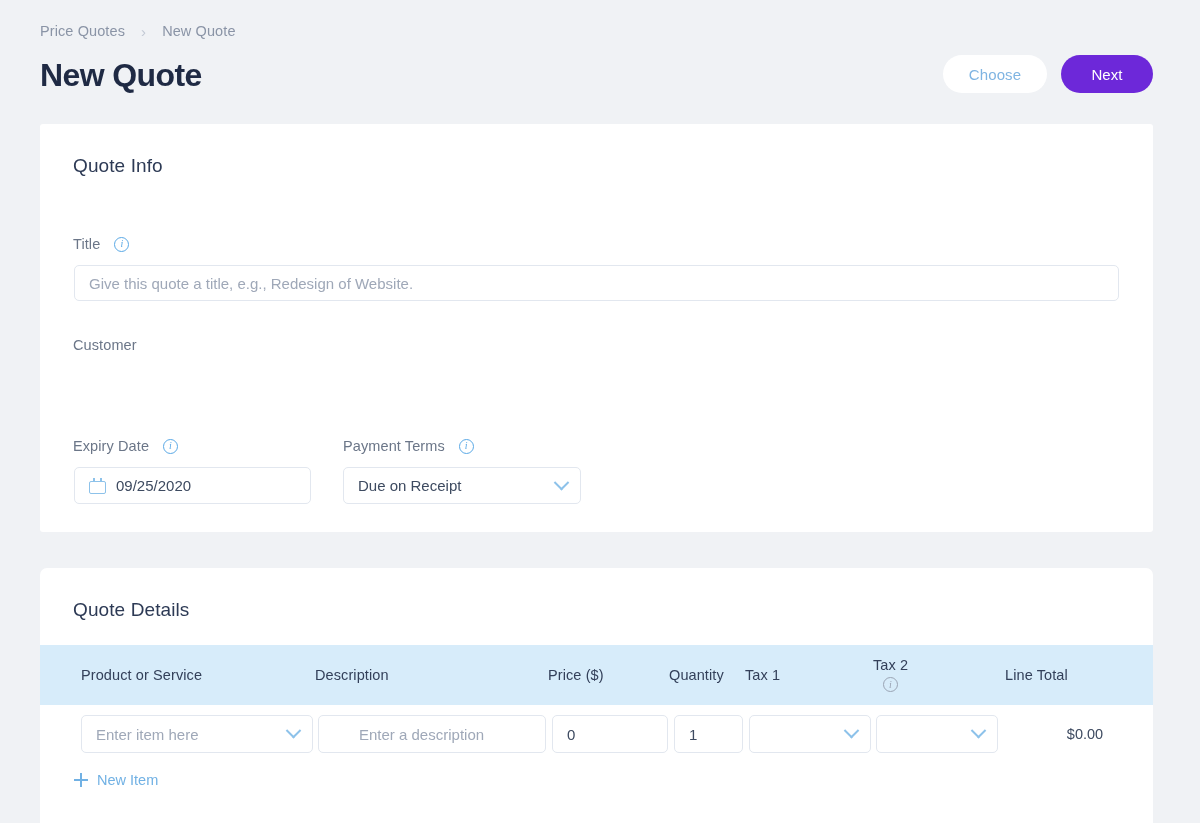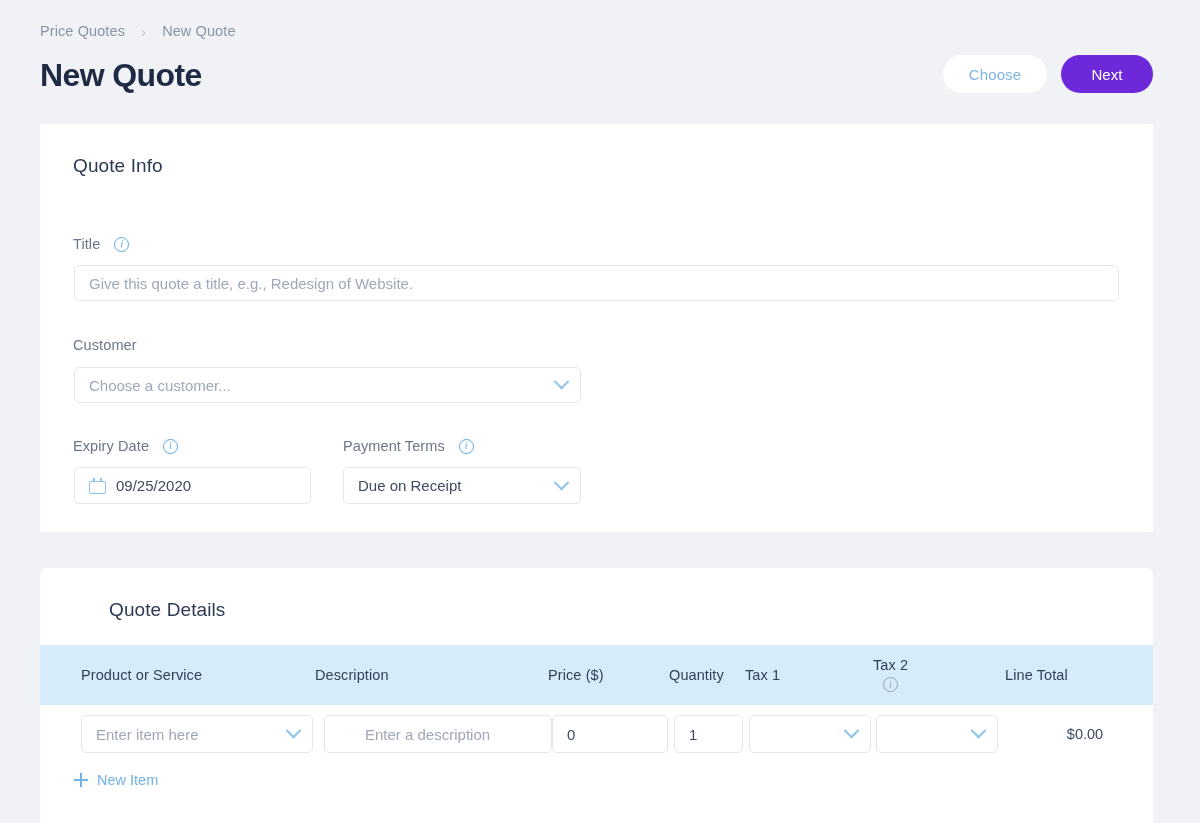--- a/index.html
+++ b/index.html
@@ -157,24 +157,20 @@
       <span>Title</span>
       <span class="info-icon">i</span>
     </div>
     <div class="input placeholder" style="left:34px; top:141px; width:1045px; height:36px;">
       <span>Give this quote a title, e.g., Redesign of Website.</span>
     </div>
 
     <div class="field-label" style="left:33px; top:213px;">
       <span>Customer</span>
     </div>
-    <div class="input placeholder" style="left:34px; top:243px; width:507px; height:36px;">
-      <span>Choose a customer...</span>
-      <span class="chevron"></span>
-    </div>
 
     <div class="field-label" style="left:33px; top:314px;">
       <span>Expiry Date</span>
       <span class="info-icon">i</span>
     </div>
     <div class="input" style="left:34px; top:343px; width:237px; height:37px;">
       <span class="cal-icon">
         <span class="body"></span>
           <span class="t1"></span>
           <span class="t2"></span>
@@ -186,42 +182,42 @@
       <span>Payment Terms</span>
       <span class="info-icon">i</span>
     </div>
     <div class="input" style="left:303px; top:343px; width:238px; height:37px;">
       <span>Due on Receipt</span>
       <span class="chevron"></span>
     </div>
   </div>
 
   <div class="card" id="card-details">
-    <div class="card-heading" style="top:31px;margin-left:36px;">Quote Details</div>
+    <div class="card-heading" style="top:31px;">Quote Details</div>
 
     <div class="table-head" style="top:77px;">
       <div class="th" style="left:41px;">Product or Service</div>
       <div class="th" style="left:275px;">Description</div>
       <div class="th" style="left:508px;">Price ($)</div>
       <div class="th" style="left:629px;">Quantity</div>
       <div class="th" style="left:705px;">Tax 1</div>
       <div class="th stacked" style="left:812px; width:77px;">
         <span>Tax 2</span>
         <span class="info-icon grey">i</span>
       </div>
       <div class="th" style="left:965px;">Line Total</div>
     </div>
 
     <div class="row-cell">
       <div class="input placeholder" style="left:41px; top:147px; width:232px; height:38px;">
         <span>Enter item here</span>
         <span class="chevron"></span>
       </div>
 
-      <div class="input placeholder" style="left:284px; top:147px; width:228px; height:38px;padding-left:40px;">
+      <div class="input placeholder" style="left:278px; top:147px; width:228px; height:38px;padding-left:40px;">
         <span>Enter a description</span>
       </div>
 
       <div class="input" style="left:512px; top:147px; width:116px; height:38px;">
         <span>0</span>
       </div>
 
       <div class="input" style="left:634px; top:147px; width:69px; height:38px;">
         <span>1</span>
       </div>

